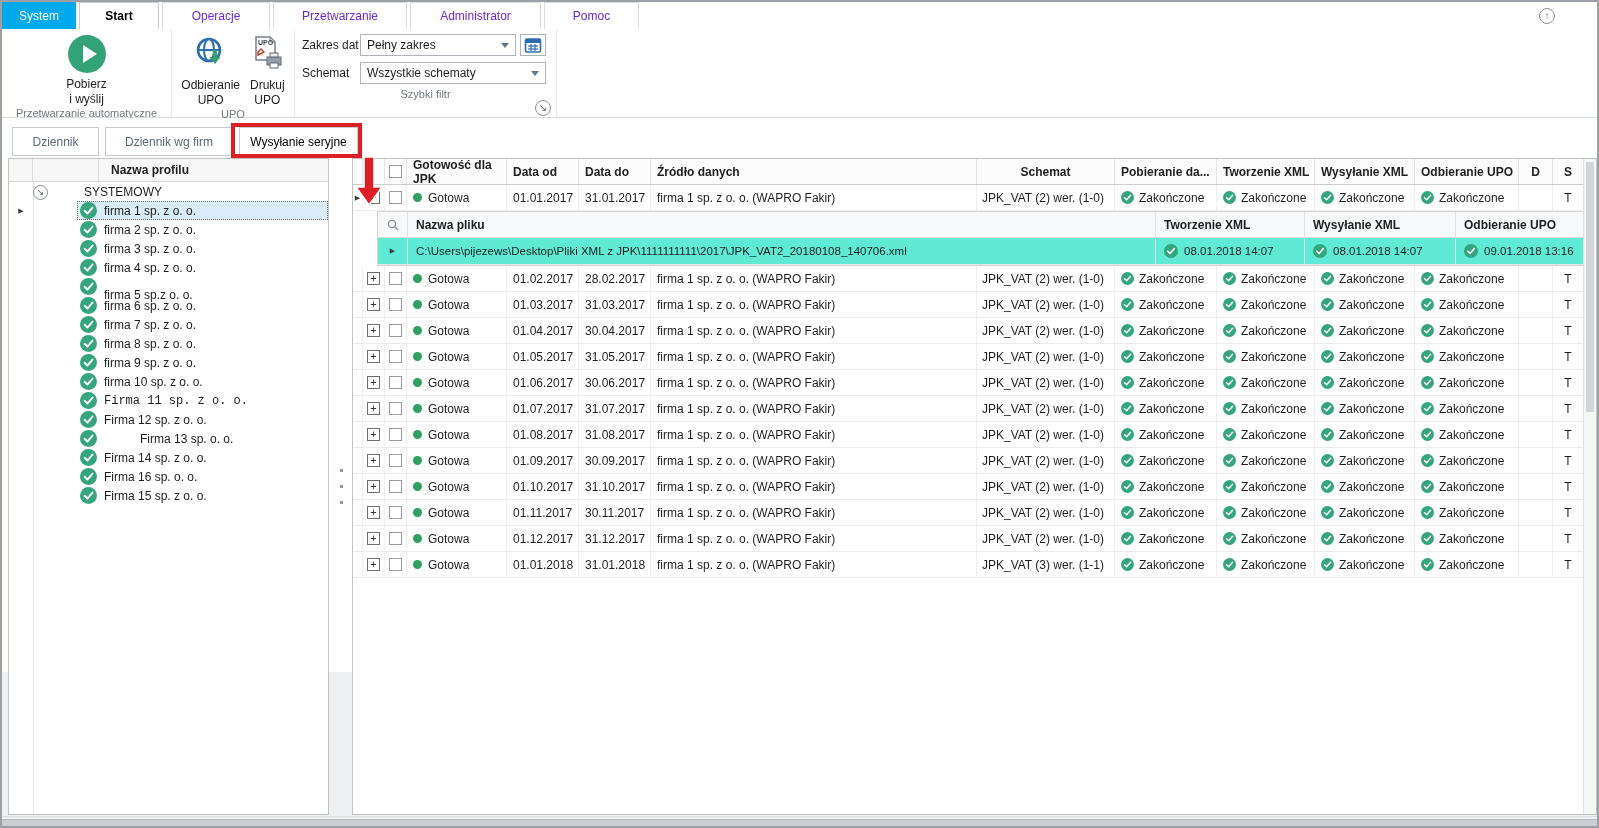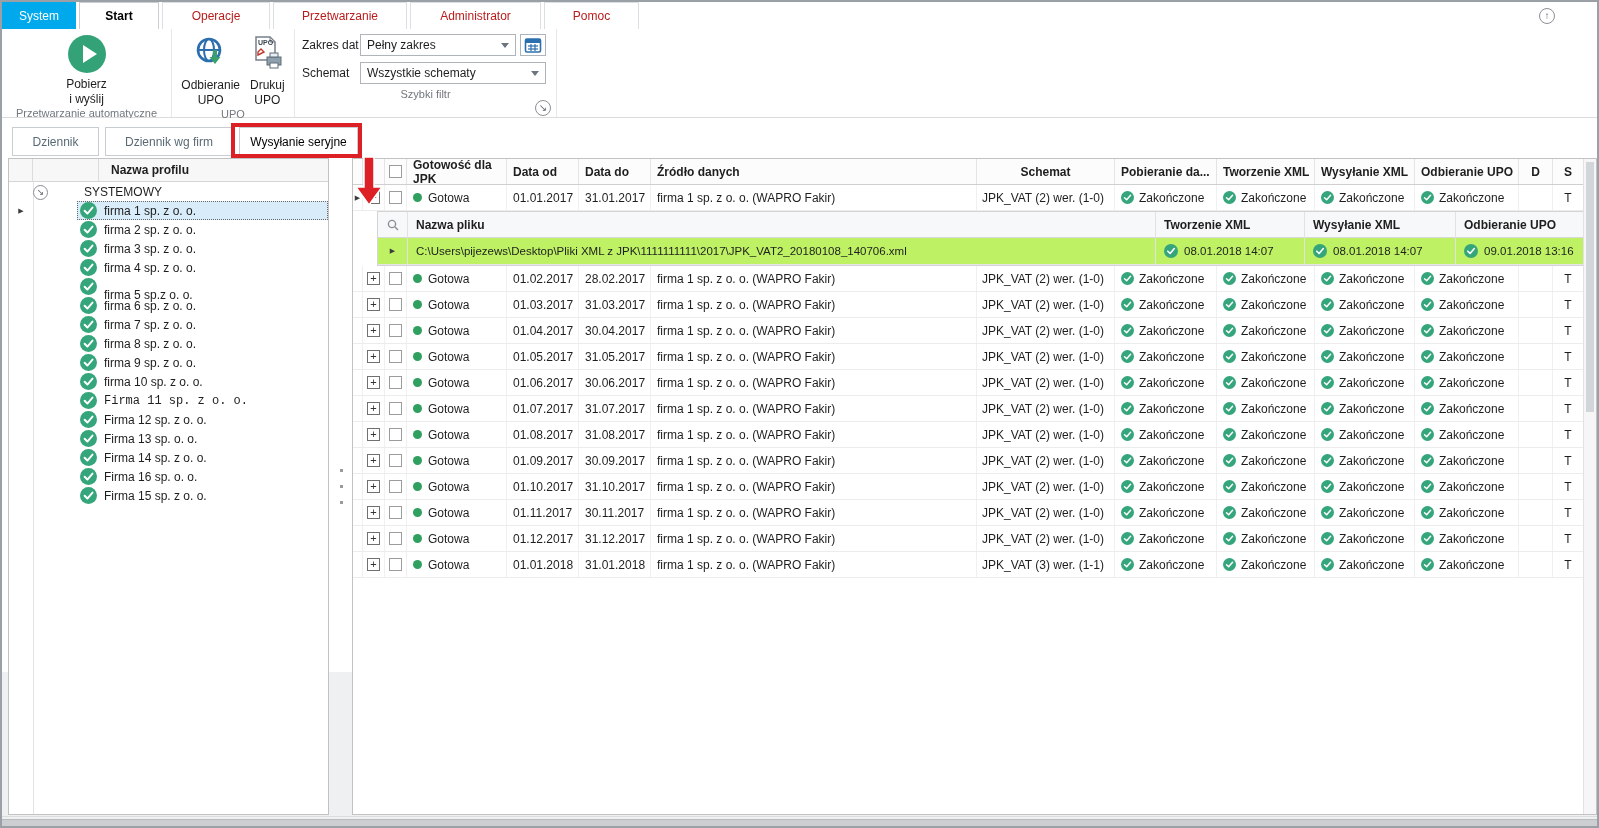--- a/index.html
+++ b/index.html
@@ -5,21 +5,21 @@
   * { margin:0; padding:0; box-sizing:border-box; }
   html,body { width:1599px; height:828px; overflow:hidden; background:#eef0f2;
     font-family:"Liberation Sans","DejaVu Sans",sans-serif; font-size:12px; color:#1e1e1e; }
   #screen { position:relative; width:1599px; height:672px; background:#fff; }
   #win-border { position:absolute; inset:0; border:2px solid #9aa0a6; pointer-events:none; z-index:90; }
   #bottom-bar { position:absolute; left:2px; right:2px; bottom:2px; height:7px; background:#ccced1; border-top:1px solid #b9bcbf; }
   #bottom-line { position:absolute; left:2px; right:2px; bottom:11px; height:1px; background:#dcdcdc; }
 
   
   #tabrow { position:absolute; left:2px; top:2px; right:2px; height:27px; background:#fff; display:flex; align-items:stretch; }
-  .tab { display:flex; align-items:center; justify-content:center; color:#b91c1c; border:1px solid #dadfe3; border-bottom:none; margin-right:3px; cursor:default; }
+  .tab { display:flex; align-items:center; justify-content:center; color:#6d28d9; border:1px solid #dadfe3; border-bottom:none; margin-right:3px; cursor:default; }
   .tab.accent { background:#00a8ec; color:#fff; border-color:#00a8ec; width:74px; }
   .tab.active { color:#000; font-weight:bold; border-color:#c9ced2; background:#fff; }
   .t-start{width:80px}.t-oper{width:108px}.t-przet{width:134px}.t-adm{width:131px}.t-pomoc{width:95px}
   .circle-icon { display:inline-flex; align-items:center; justify-content:center; width:16px; height:16px; border:1px solid #8a9096; border-radius:50%; color:#5a6168; font-size:10px; line-height:1; background:#fff; }
   #ribbon-collapse { position:absolute; right:42px; top:6px; }
 
   
   #ribbon-body { position:absolute; left:2px; top:29px; right:2px; height:89px; background:#fff; border-bottom:1px solid #dcdcdc; display:flex; }
   .rgroup { display:flex; flex-direction:column; border-right:1px solid #e8e8e8; position:relative; }
   .rg1{width:170px}.rg2{width:123px}.rg3{width:262px}
@@ -82,21 +82,21 @@
   .gc { display:flex; align-items:center; padding-left:6px; border-right:1px solid #f0f0f0; gap:6px; }
   .gc.cen { justify-content:center; padding-left:0; }
   .gc.right { justify-content:flex-end; padding-right:10px; padding-left:0; }
   .expbox { width:13px; height:13px; border:1px solid #707070; background:#fff; font-size:11px; line-height:11px; text-align:center; color:#333; display:inline-block; }
   .cbx { width:13px; height:13px; border:1px solid #9c9c9c; background:#fff; display:inline-block; }
   .dot { width:9px; height:9px; border-radius:50%; background:#2fa05f; display:inline-block; }
   .tri { font-size:7px; color:#3c3c3c; }
   .stat { display:inline-flex; align-items:center; gap:5px; }
 
   
-  #detail-panel { margin-left:24px; border:1px solid #d4d4d4; border-right:none; background:#bef264; }
+  #detail-panel { margin-left:24px; border:1px solid #d4d4d4; border-right:none; background:#5eead4; }
   .d-head { display:flex; height:26px; background:#f7f8f9; border-bottom:1px solid #d9d9d9; font-weight:bold; align-items:stretch; }
   .d-cell { display:flex; align-items:center; padding-left:8px; border-right:1px solid #e2e2e2; gap:6px; }
   .dw-ind{flex:0 0 30px; justify-content:center; padding-left:0;}
   .dw-file{flex:1 1 auto}.dw-t{flex:0 0 149px}.dw-w{flex:0 0 151px}.dw-o{flex:0 0 127px}
   .d-row { display:flex; height:27px; align-items:stretch; border-bottom:1px solid #e6e6e6; }
   .d-row .d-cell { font-size:11.5px; }
 
   
   #vscroll { position:absolute; right:0; top:0; width:13px; bottom:0; background:#f6f6f6; border-left:1px solid #e2e2e2; }
   #vscroll .thumb { position:absolute; left:2px; right:2px; top:3px; height:250px; background:#d2d5d9; }
@@ -374,21 +374,21 @@
         <div class="lp-row">
           <div class="lp-ind"></div>
           <div class="lp-gut"></div>
           <div class="sel-wrap">
             <span class="lcheck">
               <svg width="17" height="17" viewBox="0 0 14 14">
                 <circle cx="7" cy="7" r="7" fill="#35a57c"></circle>
                 <path d="M3.8 7.2 6.1 9.5 10.3 4.6" fill="none" stroke="#fff" stroke-width="1.6" stroke-linecap="round" stroke-linejoin="round"></path>
               </svg>
             </span>
-            <div style="display: inline;">Firma 13 sp. o. o.</div>
+            <div style="display: inline; margin-left: 36px;">Firma 13 sp. o. o.</div>
           </div>
         </div>
         <div class="lp-row">
           <div class="lp-ind"></div>
           <div class="lp-gut"></div>
           <div class="sel-wrap">
             <span class="lcheck">
               <svg width="17" height="17" viewBox="0 0 14 14">
                 <circle cx="7" cy="7" r="7" fill="#35a57c"></circle>
                 <path d="M3.8 7.2 6.1 9.5 10.3 4.6" fill="none" stroke="#fff" stroke-width="1.6" stroke-linecap="round" stroke-linejoin="round"></path>

